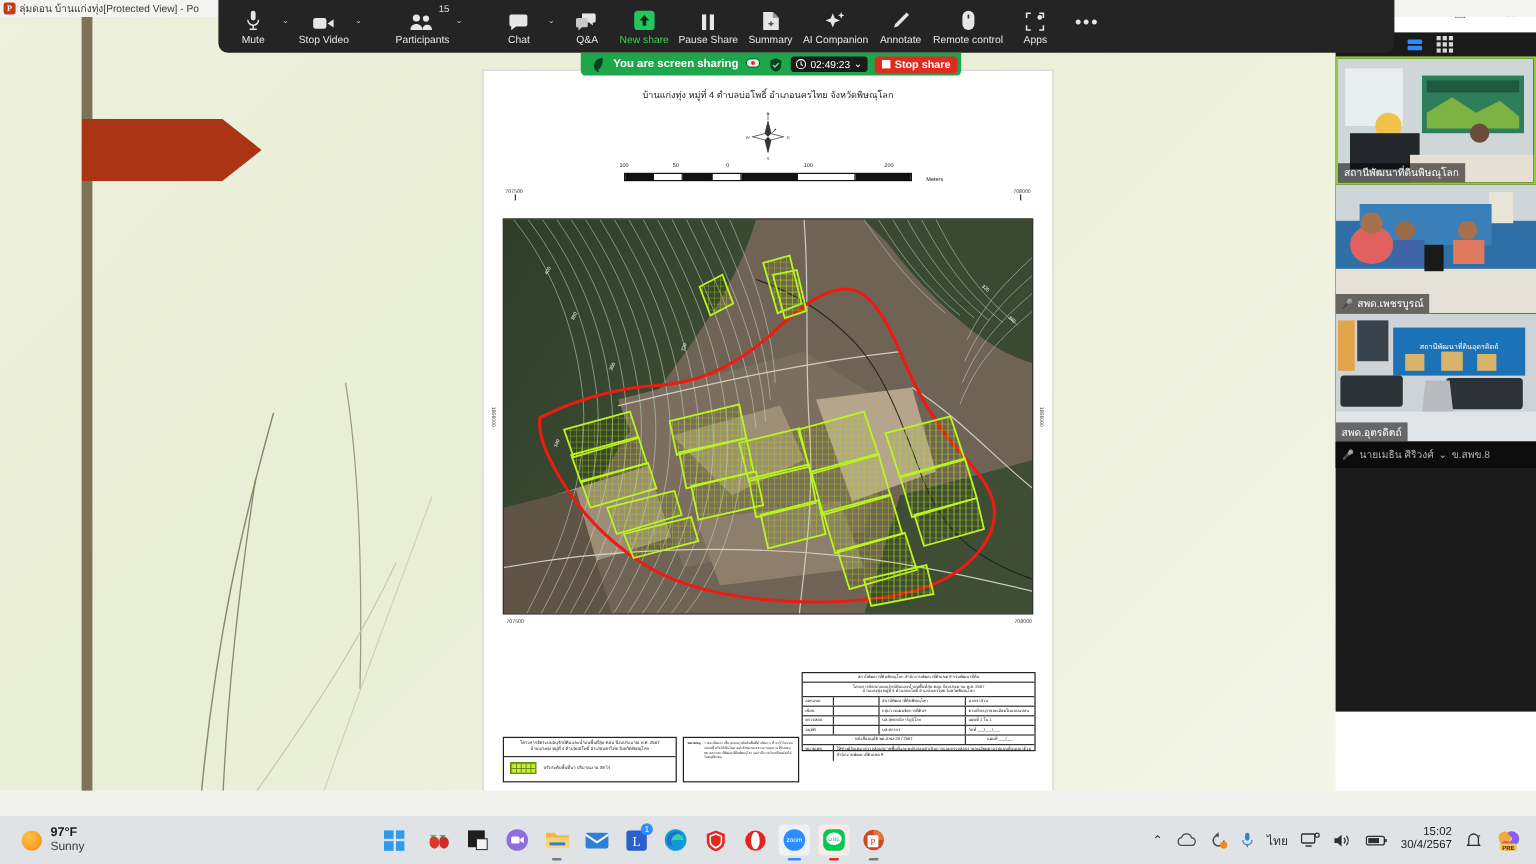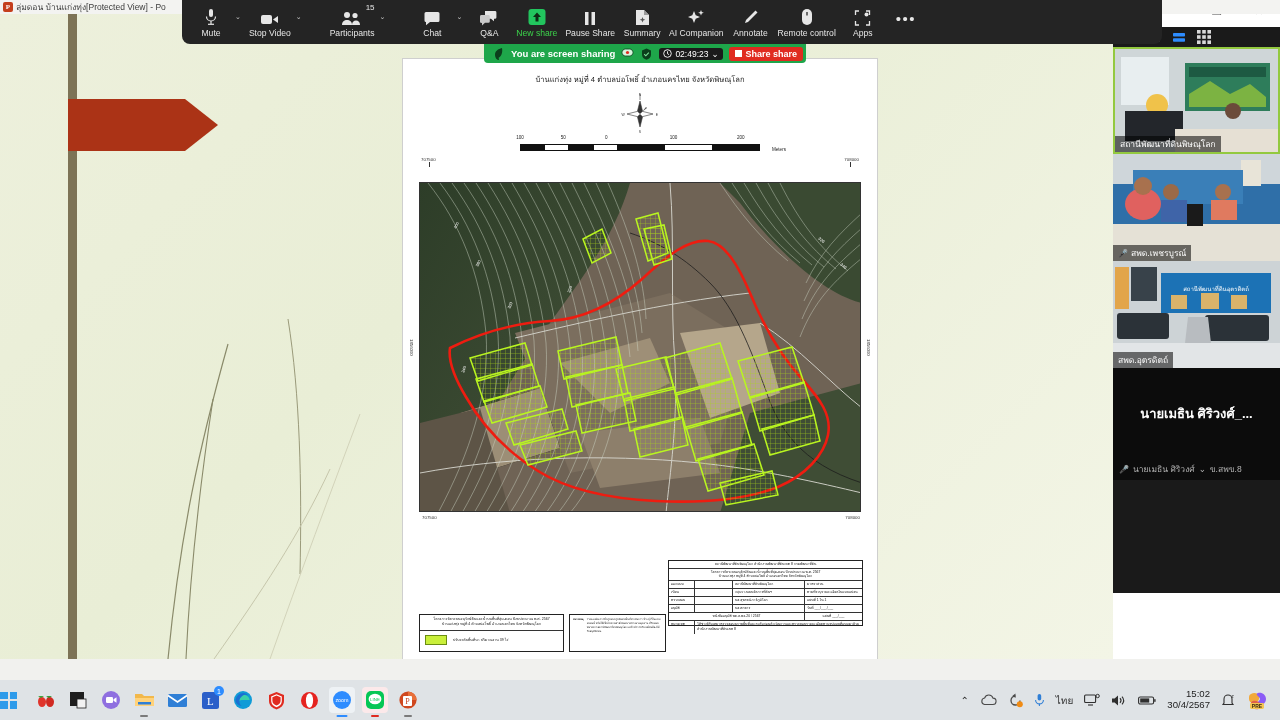--- a/index.html
+++ b/index.html
@@ -608,21 +608,21 @@
         <svg width="9" height="9" viewBox="0 0 9 9">
             <circle cx="4.5" cy="4.5" r="3.8" fill="none" stroke="#fff" stroke-width="0.9"></circle>
             <path d="M4.5 2.3v2.4l1.6 1" stroke="#fff" stroke-width="0.9" fill="none"></path>
           </svg>
       </span>
       <span>02:49:23</span>
       <span>⌄</span>
     </div>
     <div class="stopshare">
       <span class="stopsq"></span>
-      <span>Share share</span>
+      <span>Stop share</span>
     </div>
   </div>
 
   <div class="vpanel">
     <div class="vp-controls">
       <div class="vpc">
         <svg width="13" height="10" viewBox="0 0 13 10">
             <rect x="1" y="7" width="11" height="1.8" fill="#d8d8d8"></rect>
           </svg>
       </div>
@@ -702,34 +702,38 @@
         <rect x="2" y="6" width="14" height="42" fill="#e2a54a"></rect>
         <rect x="18" y="6" width="26" height="34" fill="#38424a"></rect>
         <rect x="4" y="52" width="52" height="26" rx="3" fill="#2b3238"></rect>
         <rect x="92" y="54" width="64" height="26" rx="3" fill="#2b3238"></rect>
         <path d="M75 56 L95 56 L100 100 L70 100 Z" fill="#b8bcc0"></path>
         <rect x="0" y="82" width="167" height="25" fill="#e2e5e7"></rect>
       </svg>
       <div class="vname">สพด.อุตรดิตถ์</div>
     </div>
 
-    <div class="vtile-self">
-      <div class="self-name">นายเมธิน ศิริวงศ์_...</div>
-    </div>
 
     <div class="vp-footer">
       <span class="mic-off">🎤</span>
       <span>นายเมธิน ศิริวงศ์</span>
       <span>⌄</span>
       <span>ข.สพข.8</span>
     </div>
   </div>
 
   <div class="taskbar">
 
+    <div class="weather">
+      <div class="sun"></div>
+      <div class="wx-text">
+        <div class="wx-temp">97°F</div>
+        <div class="wx-cond">Sunny</div>
+      </div>
+    </div>
 
     <div class="tb-center">
       <div class="winlogo">
         <i></i>
           <i></i>
           <i></i>
           <i></i>
       </div>
 
 

